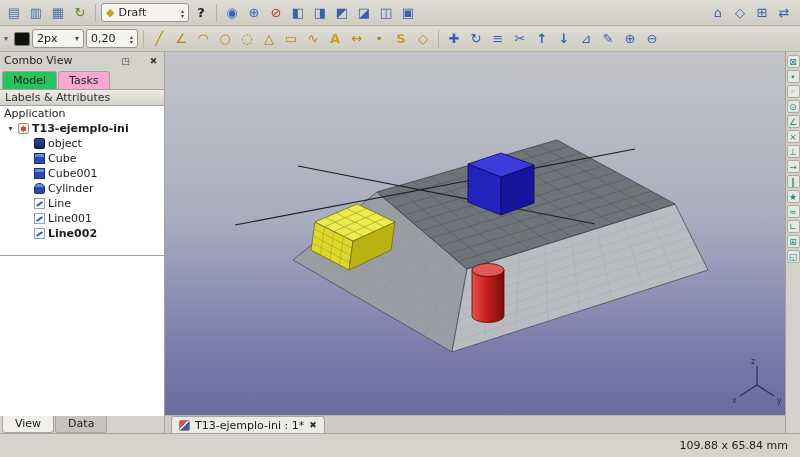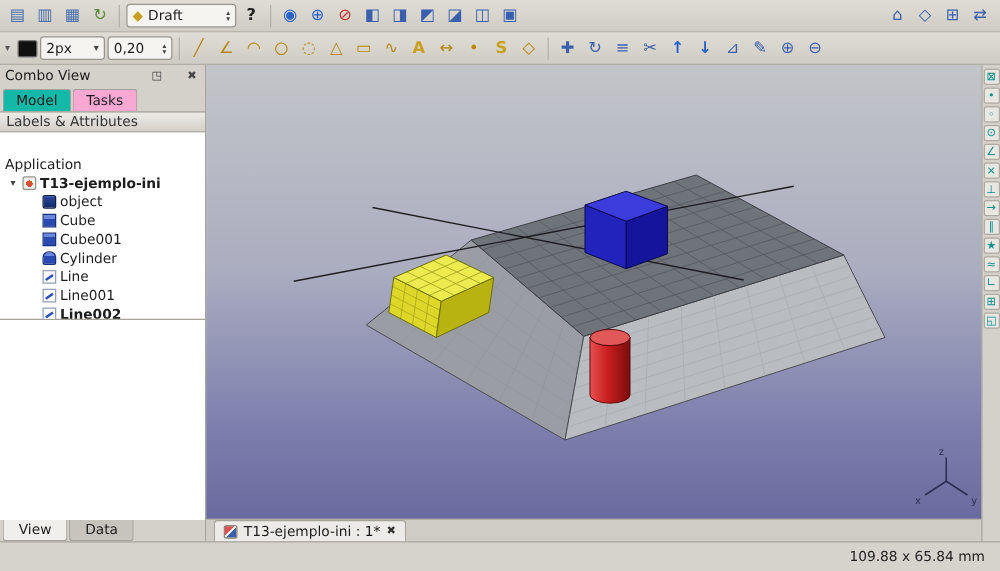--- a/index.html
+++ b/index.html
@@ -21,23 +21,23 @@
 .whats{font-weight:bold;color:#222}
 .kite{color:#c8a020;font-size:11px}
 
 .main{flex:1;display:flex;min-height:0}
 .left-panel{width:165px;flex:0 0 165px;background:#d4d1ca;border-right:1px solid #a6a39b;display:flex;flex-direction:column}
 .panel-title{height:17px;flex:0 0 17px;display:flex;align-items:center;padding:0 4px;gap:15px}
 .panel-title .sp{flex:1}
 .mini-btn{width:13px;height:13px;font-size:9px;display:inline-flex;align-items:center;justify-content:center;color:#444}
 .panel-tabs{height:20px;flex:0 0 20px;display:flex;align-items:flex-end;gap:1px;padding:0 2px}
 .ptab{padding:2px 10px 2px;border:1px solid #a6a39b;border-bottom:none;border-radius:3px 3px 0 0;background:#f9a8d4}
-.ptab.active{background:#14b8a6}
+.ptab.active{background:#22c55e}
 .labels-header{height:17px;flex:0 0 17px;background:linear-gradient(#ecebe6,#d3d0c9);border-top:1px solid #a6a39b;border-bottom:1px solid #a6a39b;display:flex;align-items:center;padding:0 5px;color:#333}
-.tree{background:#ffffff;flex:0 0 150px;overflow:hidden;border-bottom:1px solid #a6a39b;padding-top:18px}
+.tree{background:#ffffff;flex:0 0 150px;overflow:hidden;border-bottom:1px solid #a6a39b;padding-top:0}
 .tree-row{display:flex;align-items:center;height:15px;padding-left:4px;gap:3px;white-space:nowrap}
 .indent1{padding-left:6px}
 .indent2{padding-left:22px}
 .expander{width:9px;flex:0 0 9px;font-size:8px;color:#444;text-align:center}
 .ticon{width:11px;height:11px;flex:0 0 11px;display:inline-block;position:relative}
 .icon-doc{background:radial-gradient(circle at 50% 55%,#d85030 0 38%,#f0f0f0 40%);border:1px solid #979289;border-radius:2px}
 .icon-object{background:linear-gradient(#2a4a9e,#132a66);border:1px solid #0c1c48;border-radius:2px}
 .icon-cube{background:linear-gradient(180deg,#6a88e0 0 32%,#2a4ab0 32%);border:1px solid #16307e}
 .icon-cylinder{background:linear-gradient(180deg,#6a88e0 0 32%,#2a4ab0 32%);border:1px solid #16307e;border-radius:5px 5px 2px 2px}
 .icon-line{background:#fafafa;border:1px solid #94a0b8}

